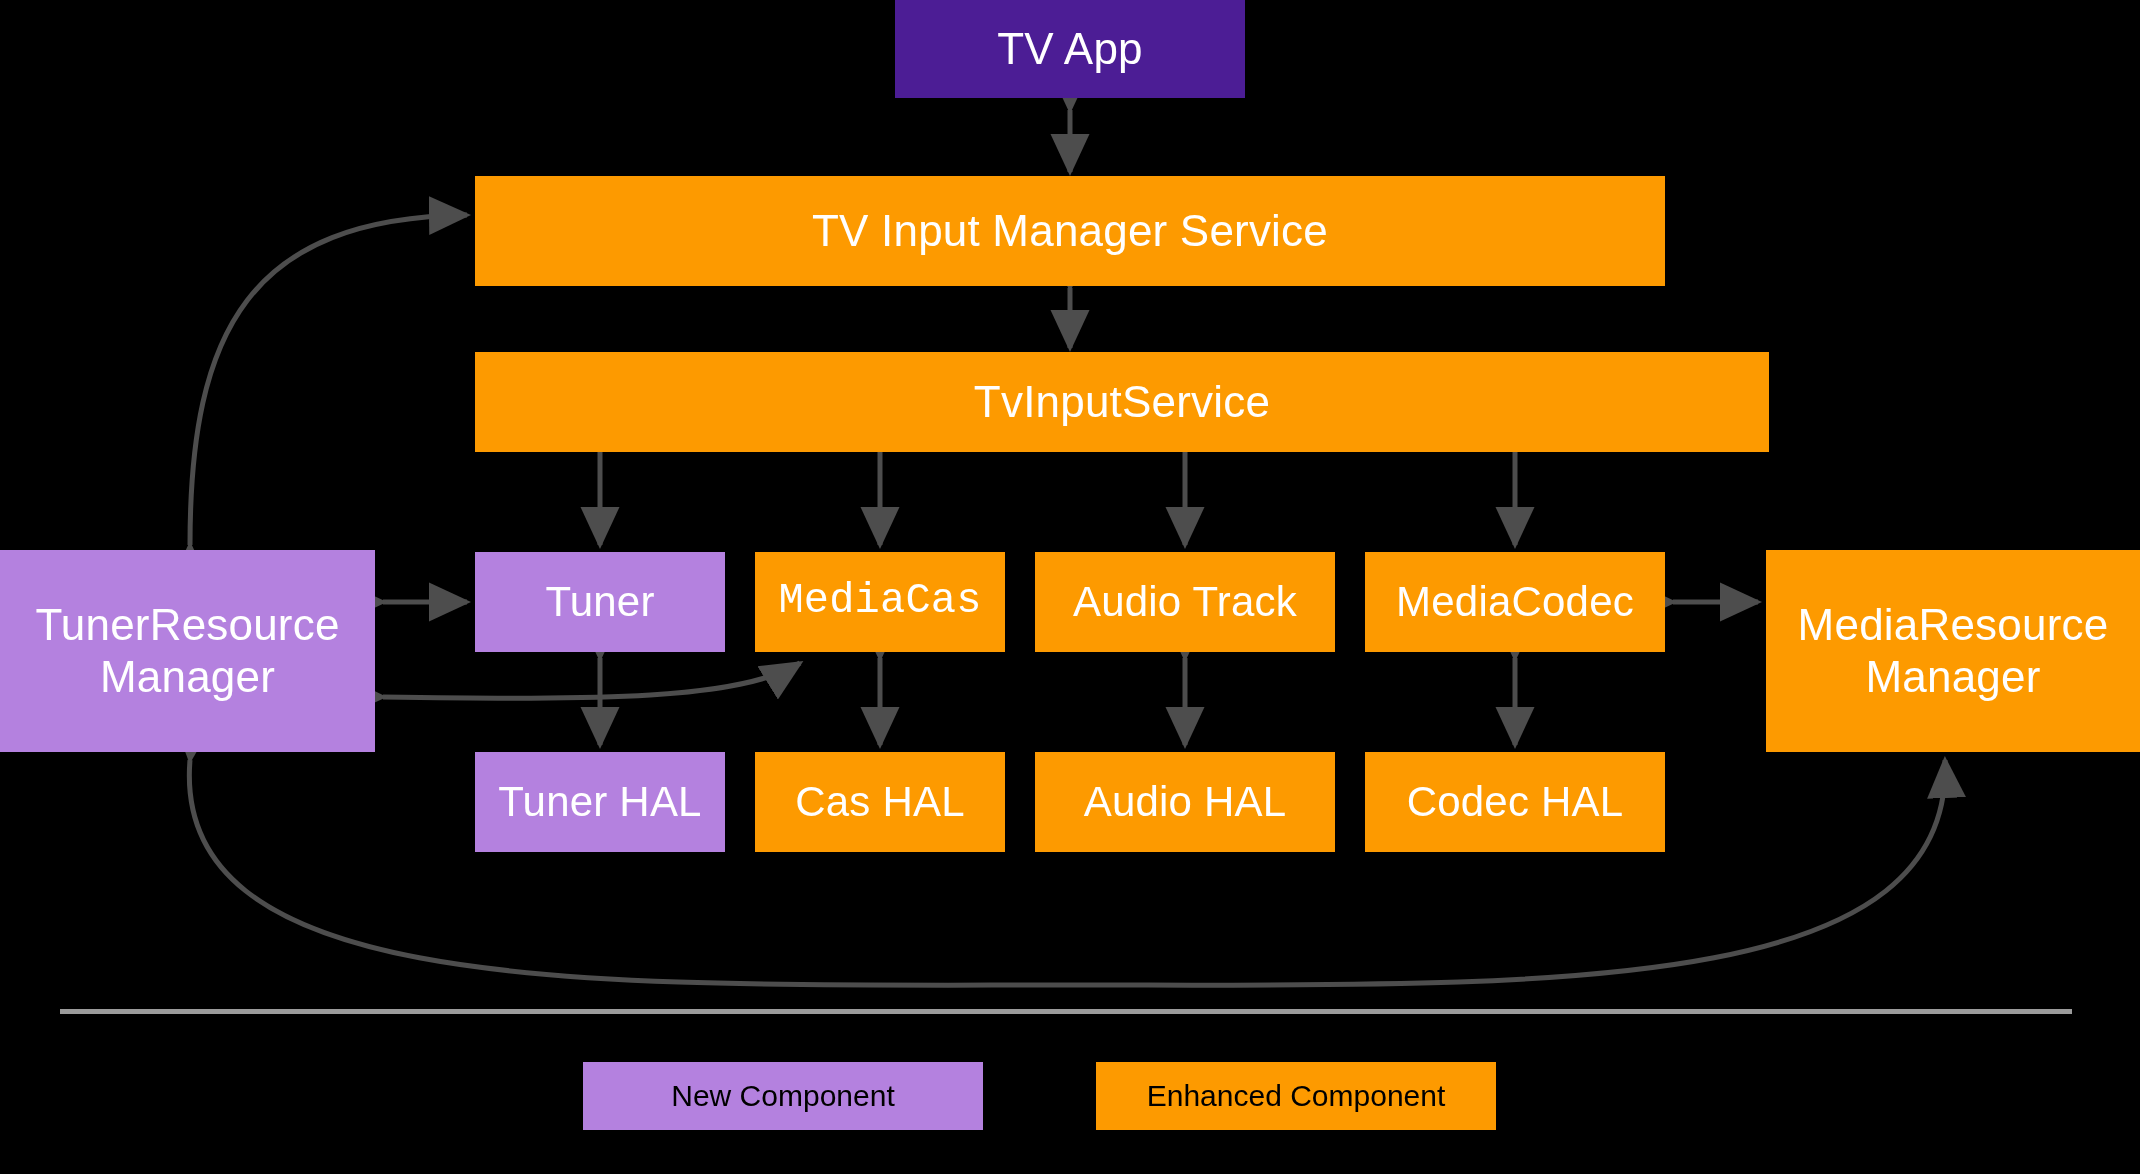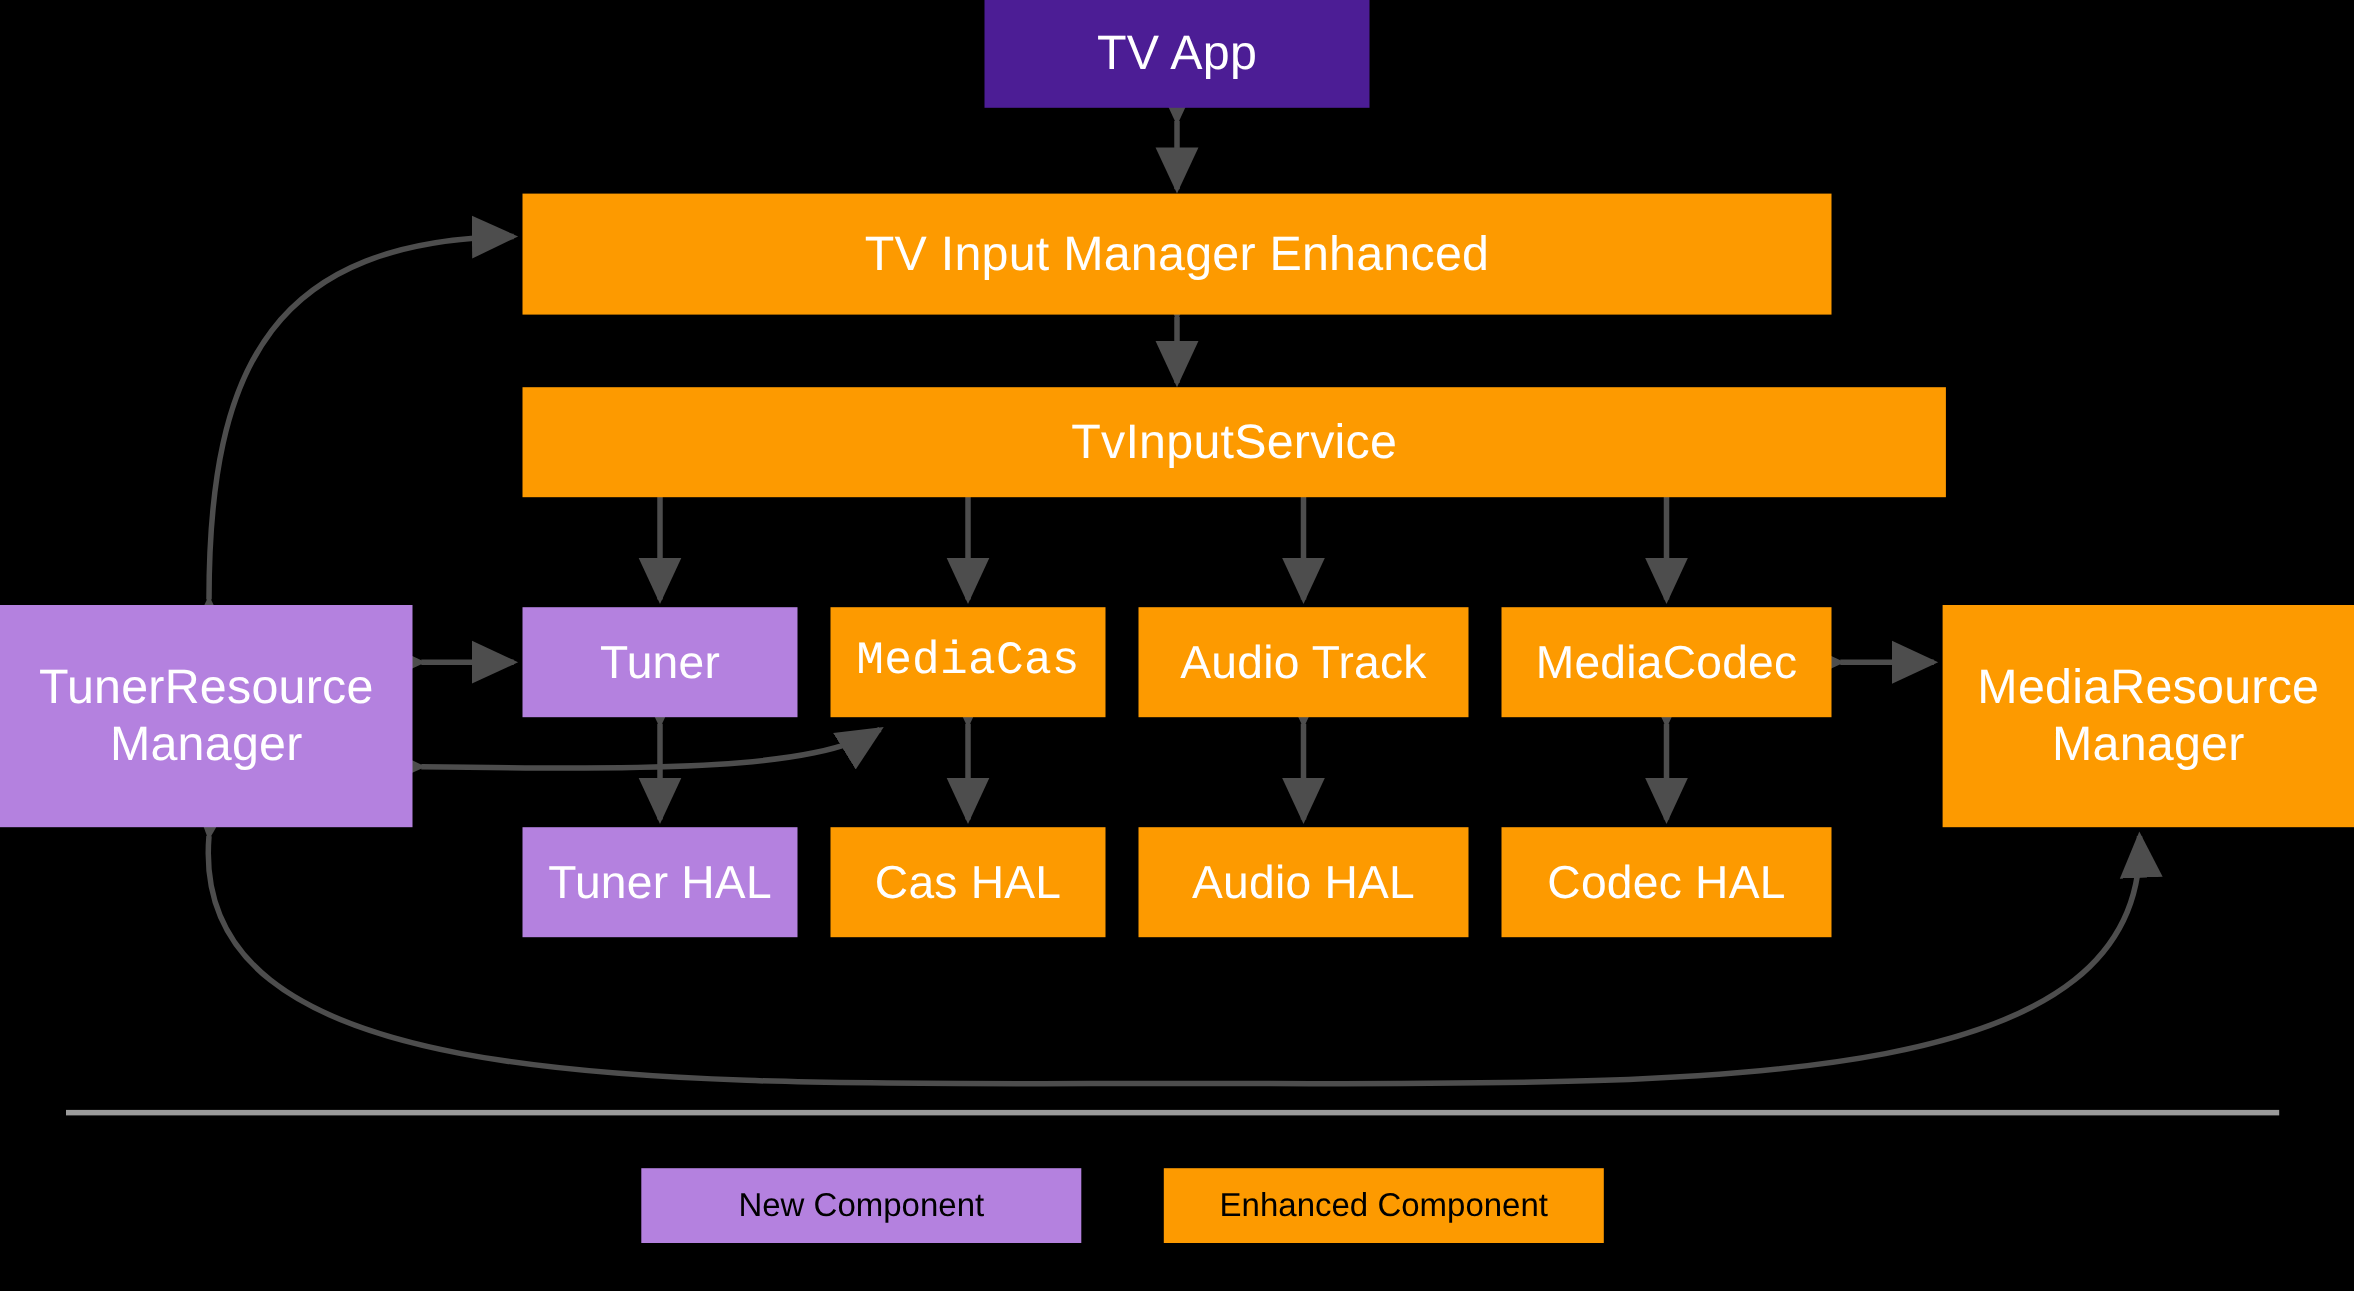--- a/index.html
+++ b/index.html
@@ -97,21 +97,21 @@
       <path d="M 190 545 C 190 330 250 218 467 215"></path>
 
       <path d="M 383 697 C 600 700 740 700 800 663"></path>
 
       <path d="M 190 760 C 170 1000 600 985 1070 985 C 1540 985 1955 1000 1945 760"></path>
     </g>
   </svg>
 
   <div class="node blue fs-big" style="left:895px; top:0px; width:350px; height:98px;">TV App</div>
 
-  <div class="node orange fs-big" style="left:475px; top:176px; width:1190px; height:110px;">TV Input Manager Enhanced</div>
+  <div class="node orange fs-big" style="left:475px; top:176px; width:1190px; height:110px;">TV Input Manager Service</div>
 
   <div class="node orange fs-big" style="left:475px; top:352px; width:1294px; height:100px;">TvInputService</div>
 
   <div class="node purple fs-big" style="left:0px; top:550px; width:375px; height:202px;">TunerResource
 Manager</div>
 
   <div class="node purple fs-mid" style="left:475px; top:552px; width:250px; height:100px;">Tuner</div>
 
   <div class="node orange fs-mid" style="left:755px; top:552px; width:250px; height:100px;font-family:Liberation Mono, monospace;">MediaCas</div>
 
@@ -129,17 +129,17 @@
   <div class="node orange fs-mid" style="left:1035px; top:752px; width:300px; height:100px;">Audio HAL</div>
 
   <div class="node orange fs-mid" style="left:1365px; top:752px; width:300px; height:100px;">Codec HAL</div>
 
   <div class="divider"></div>
 
   <div class="legend-box" style="left:583px; top:1062px; width:400px; height:68px; background:#B481DF;">
     <span>New Component</span>
   </div>
 
-  <div class="legend-box" style="left:1058px; top:1062px; width:400px; height:68px; background:#FD9A00;">
+  <div class="legend-box" style="left:1096px; top:1062px; width:400px; height:68px; background:#FD9A00;">
     <span>Enhanced Component</span>
   </div>
 
 </div>
 
 </body></html>

